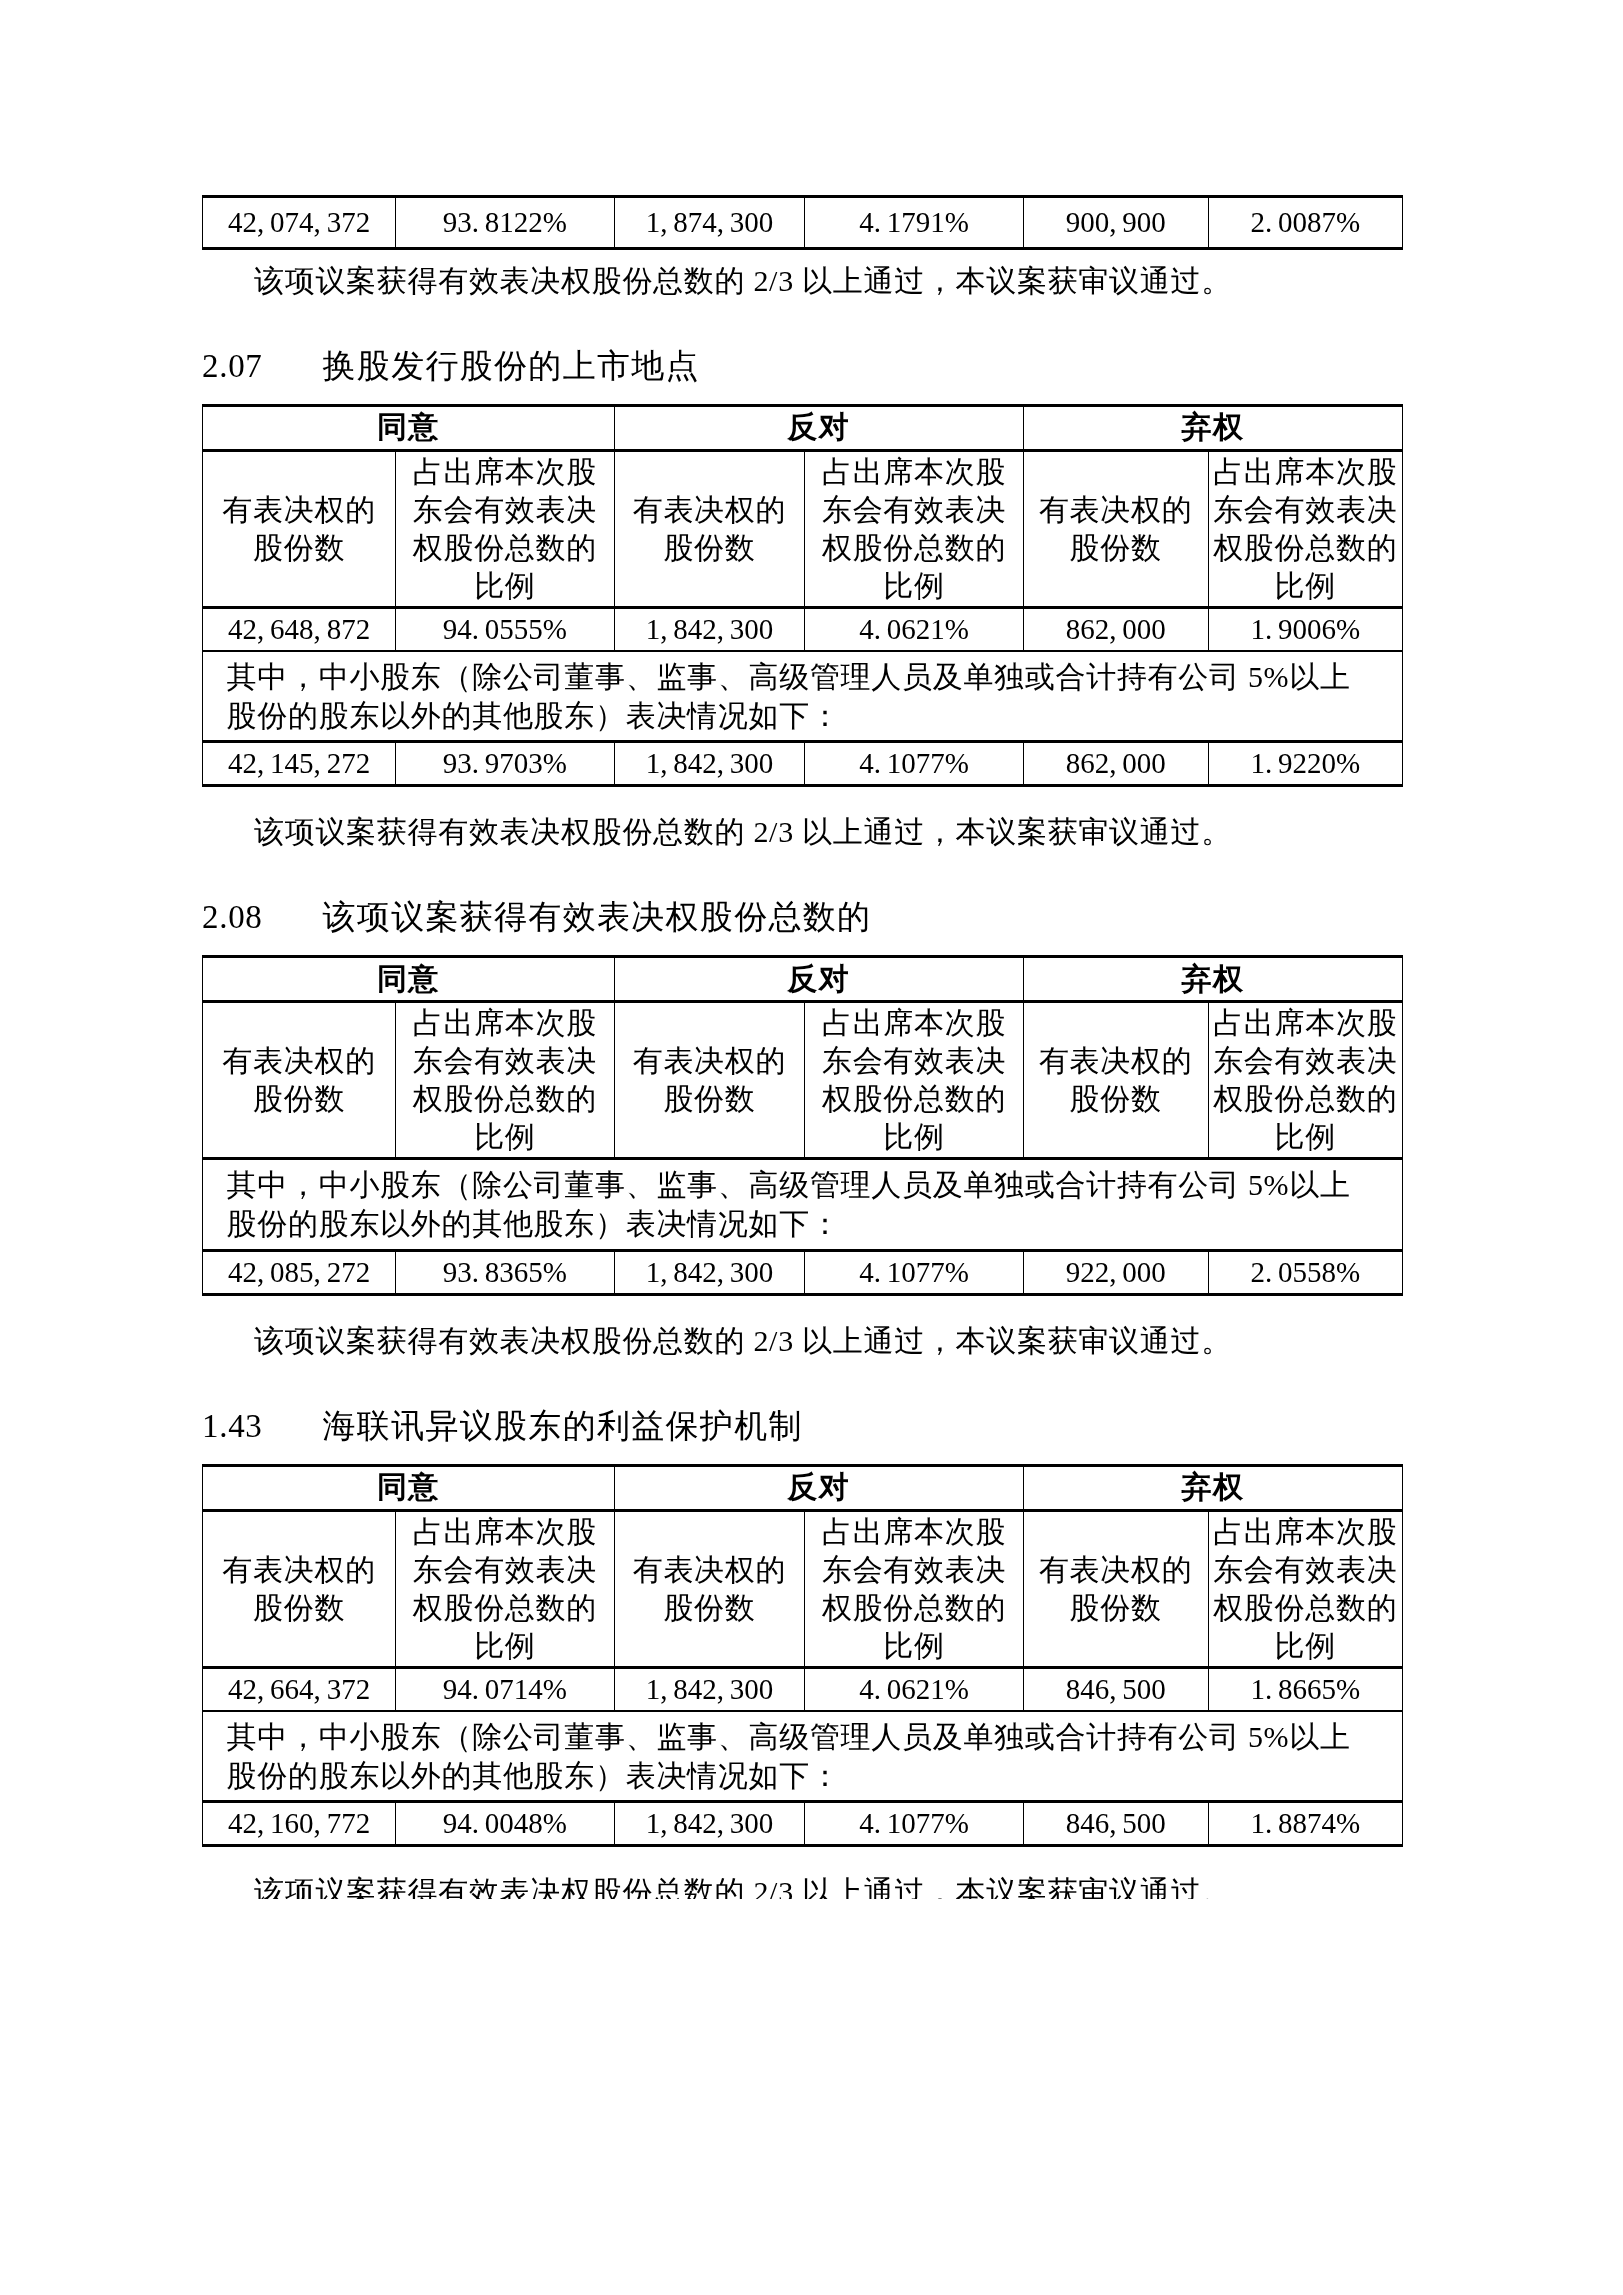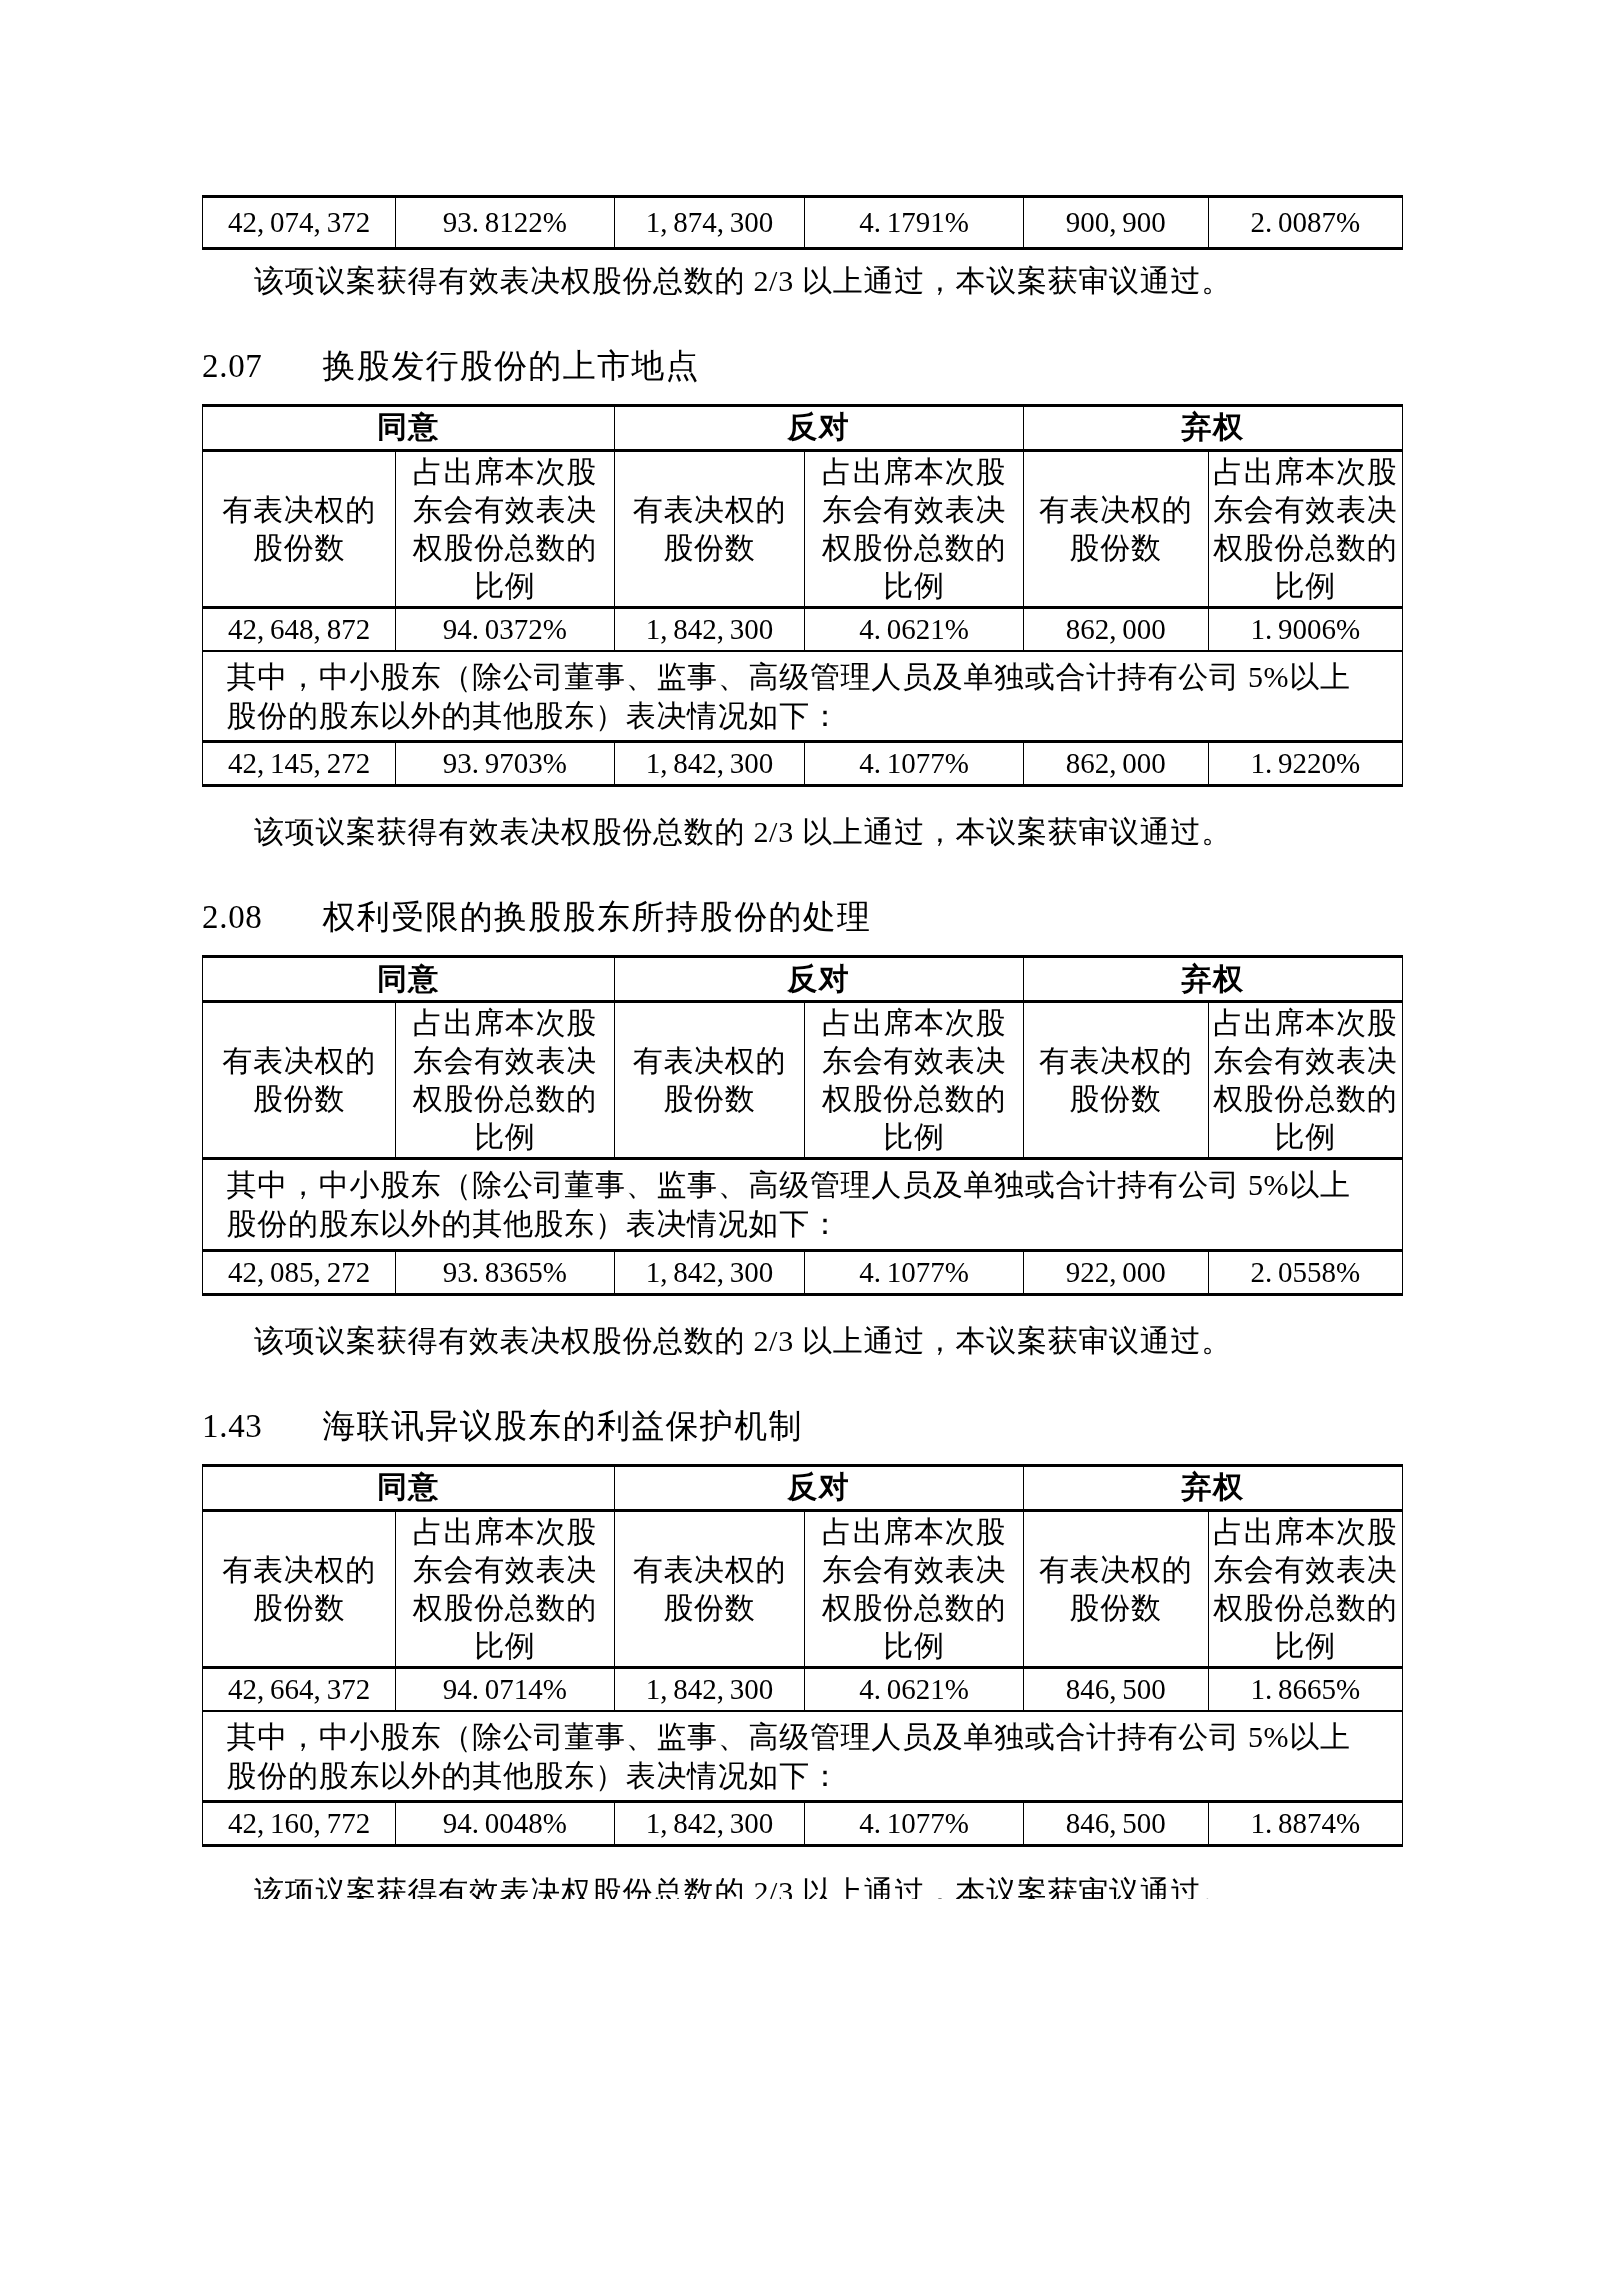--- a/index.html
+++ b/index.html
@@ -97,21 +97,21 @@
       <tr class="r-sub">
         <td><span class="lbl-shares">有表决权的股份数</span></td>
         <td><span class="lbl-ratio">占出席本次股东会有效表决权股份总数的比例</span></td>
         <td><span class="lbl-shares">有表决权的股份数</span></td>
         <td><span class="lbl-ratio">占出席本次股东会有效表决权股份总数的比例</span></td>
         <td><span class="lbl-shares">有表决权的股份数</span></td>
         <td><span class="lbl-ratio">占出席本次股东会有效表决权股份总数的比例</span></td>
       </tr>
       <tr class="r-all">
         <td class="num">42, 648, 872</td>
-        <td class="num">94. 0372%</td>
+        <td class="num">94. 0555%</td>
         <td class="num">1, 842, 300</td>
         <td class="num">4. 0621%</td>
         <td class="num">862, 000</td>
         <td class="num">1. 9006%</td>
       </tr>
       <tr class="r-minnote">
         <td colspan="6">其中，中小股东（除公司董事、监事、高级管理人员及单独或合计持有公司 5%以上股份的股东以外的其他股东）表决情况如下：</td>
       </tr>
       <tr class="r-min">
         <td class="num">42, 145, 272</td>
@@ -120,21 +120,21 @@
         <td class="num">4. 1077%</td>
         <td class="num">862, 000</td>
         <td class="num">1. 9220%</td>
       </tr>
     </tbody>
       </table>
 
     <p class="note">该项议案获得有效表决权股份总数的 2/3 以上通过，本议案获审议通过。</p>
 
     <div class="sec-head">
-      <span class="sec-num">2.08</span><span class="sec-title">权利受限的换股股东所持股份的处理</span>
+      <span class="sec-num">2.08</span><span class="sec-title">该项议案获得有效表决权股份总数的</span>
     </div>
 
     <table class="vt body-table">
       <colgroup>
         <col style="width:16.1%">
           <col style="width:18.2%">
           <col style="width:15.9%">
         <col style="width:18.2%">
           <col style="width:15.4%">
           <col style="width:16.2%">

